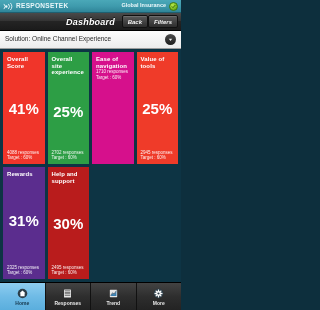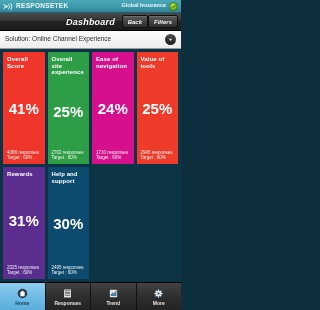--- a/index.html
+++ b/index.html
@@ -280,21 +280,20 @@
       <div class="tile-title">Overall site experience</div>
       <div class="tile-value">25%</div>
       <div class="tile-foot">
         <div>2702 responses</div>
         <div>Target : 60%</div>
       </div>
     </div>
 
     <div class="tile" id="tile2" style="background: rgb(214, 16, 140);">
       <div class="tile-title">Ease of navigation</div>
-      <div class="tile-value">24%</div>
       <div class="tile-foot">
         <div>1710 responses</div>
         <div>Target : 60%</div>
       </div>
     </div>
 
     <div class="tile" id="tile3" style="background: rgb(239, 59, 41);">
       <div class="tile-title">Value of tools</div>
       <div class="tile-value">25%</div>
       <div class="tile-foot">
@@ -305,21 +304,21 @@
 
     <div class="tile" id="tile4" style="background: rgb(91, 45, 142); gap: 29px;">
       <div class="tile-title">Rewards</div>
       <div class="tile-value">31%</div>
       <div class="tile-foot">
         <div>2325 responses</div>
         <div>Target : 60%</div>
       </div>
     </div>
 
-    <div class="tile" id="tile5" style="background: #0c4a6e;">
+    <div class="tile" id="tile5" style="background: #b91c1c;">
       <div class="tile-title">Help and support</div>
       <div class="tile-value">30%</div>
       <div class="tile-foot">
         <div>2495 responses</div>
         <div>Target : 60%</div>
       </div>
     </div>
 
   </div>
 

